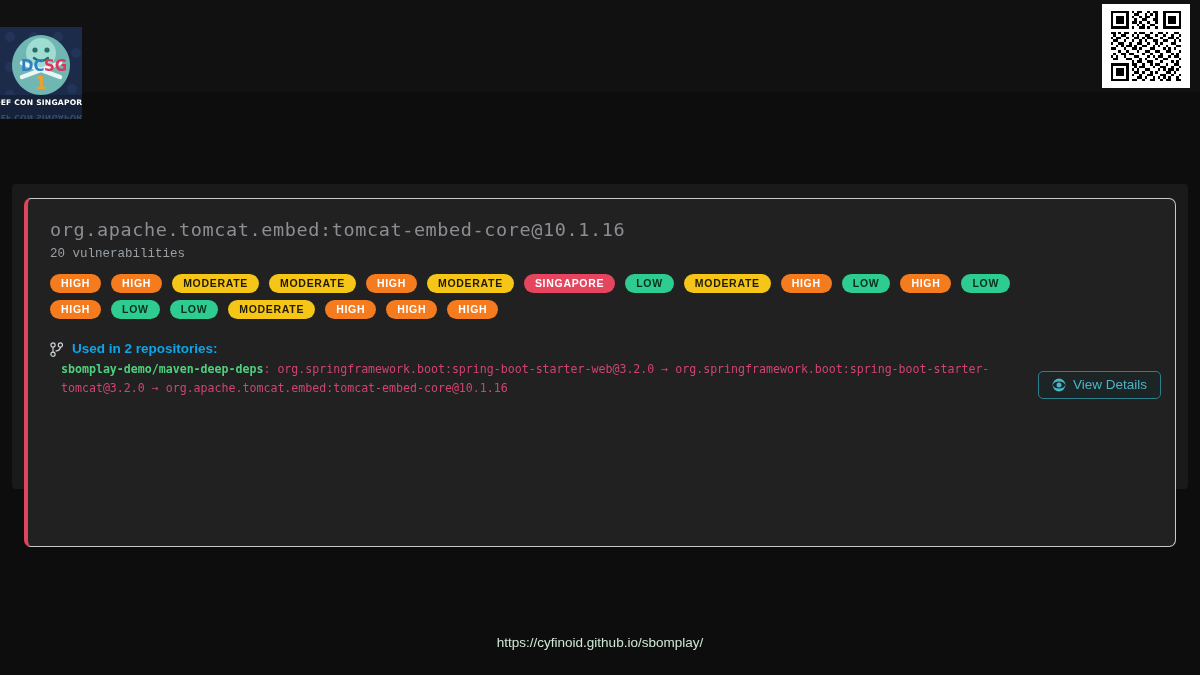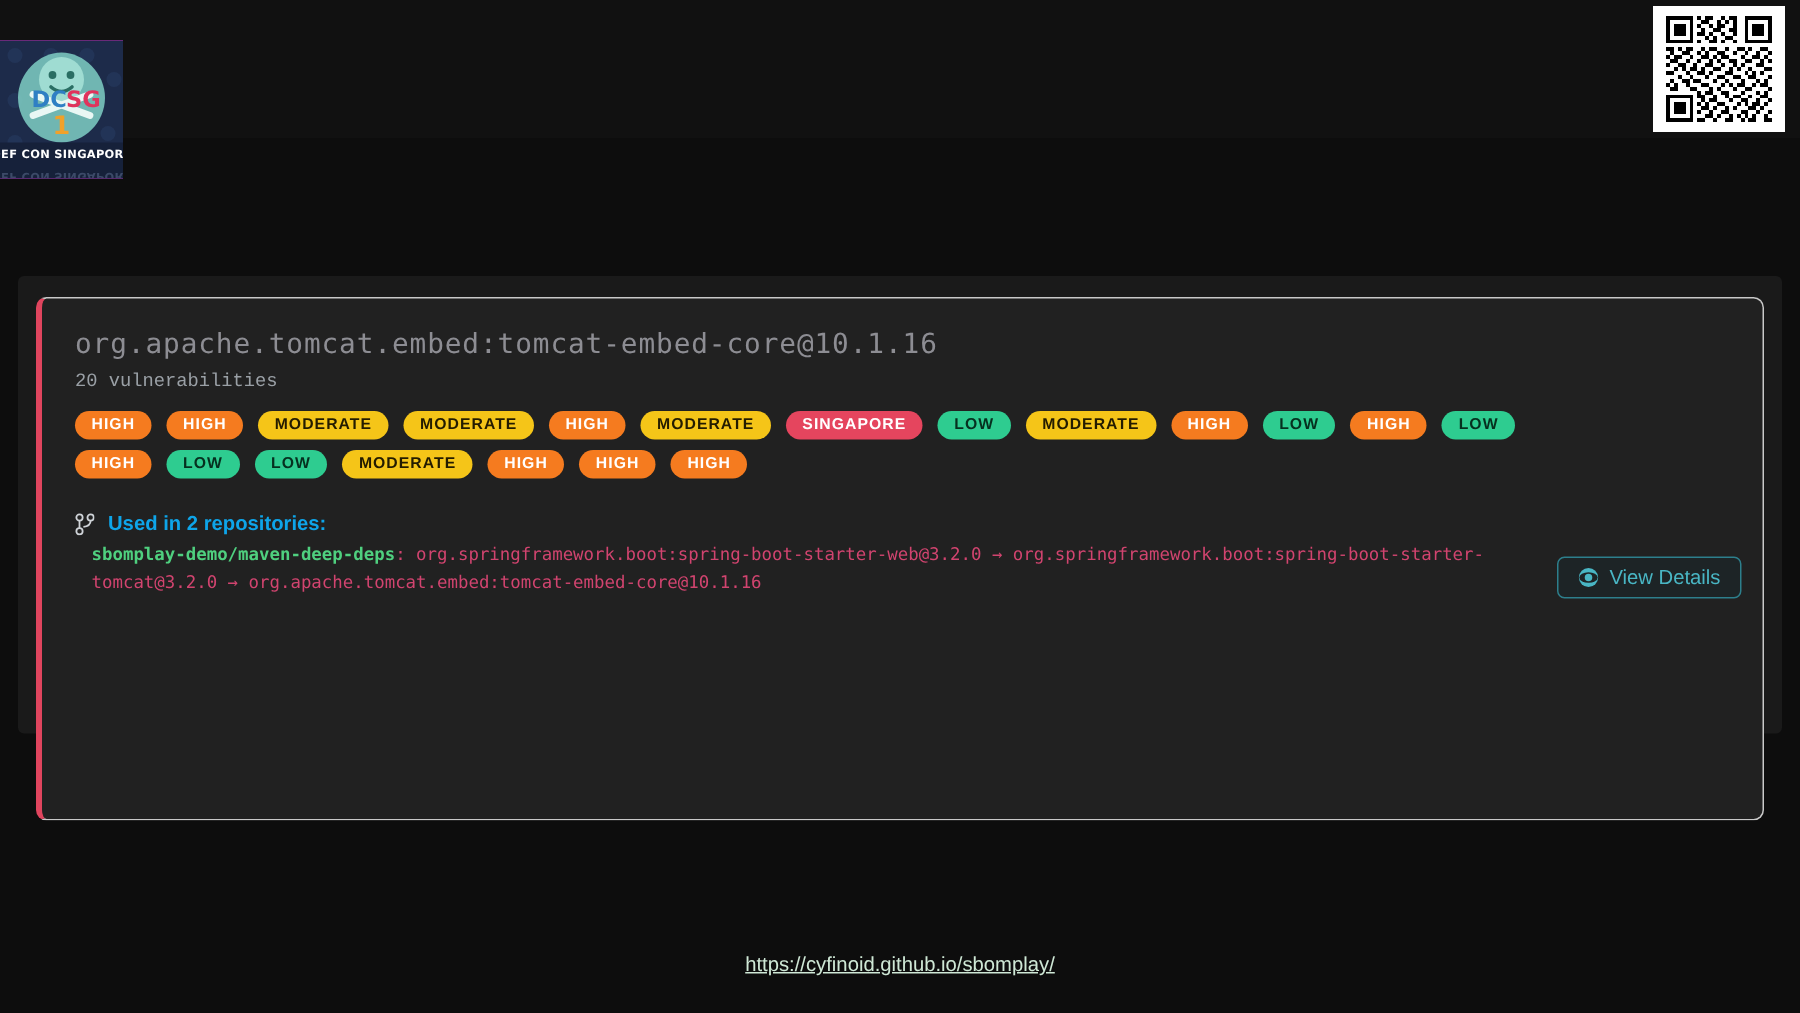--- a/index.html
+++ b/index.html
@@ -178,21 +178,20 @@
   
   .footer-url {
     position: absolute;
     left: 0;
     top: 634px;
     width: 1200px;
     text-align: center;
     font-size: 13.5px;
     color: #cfe8d6;
     line-height: 18px;
-    text-decoration: underline;
   }
 </style>
 </head>
 <body>
 
 <div class="slide">
 
   <div class="header">
 
     <div class="logo-badge">

